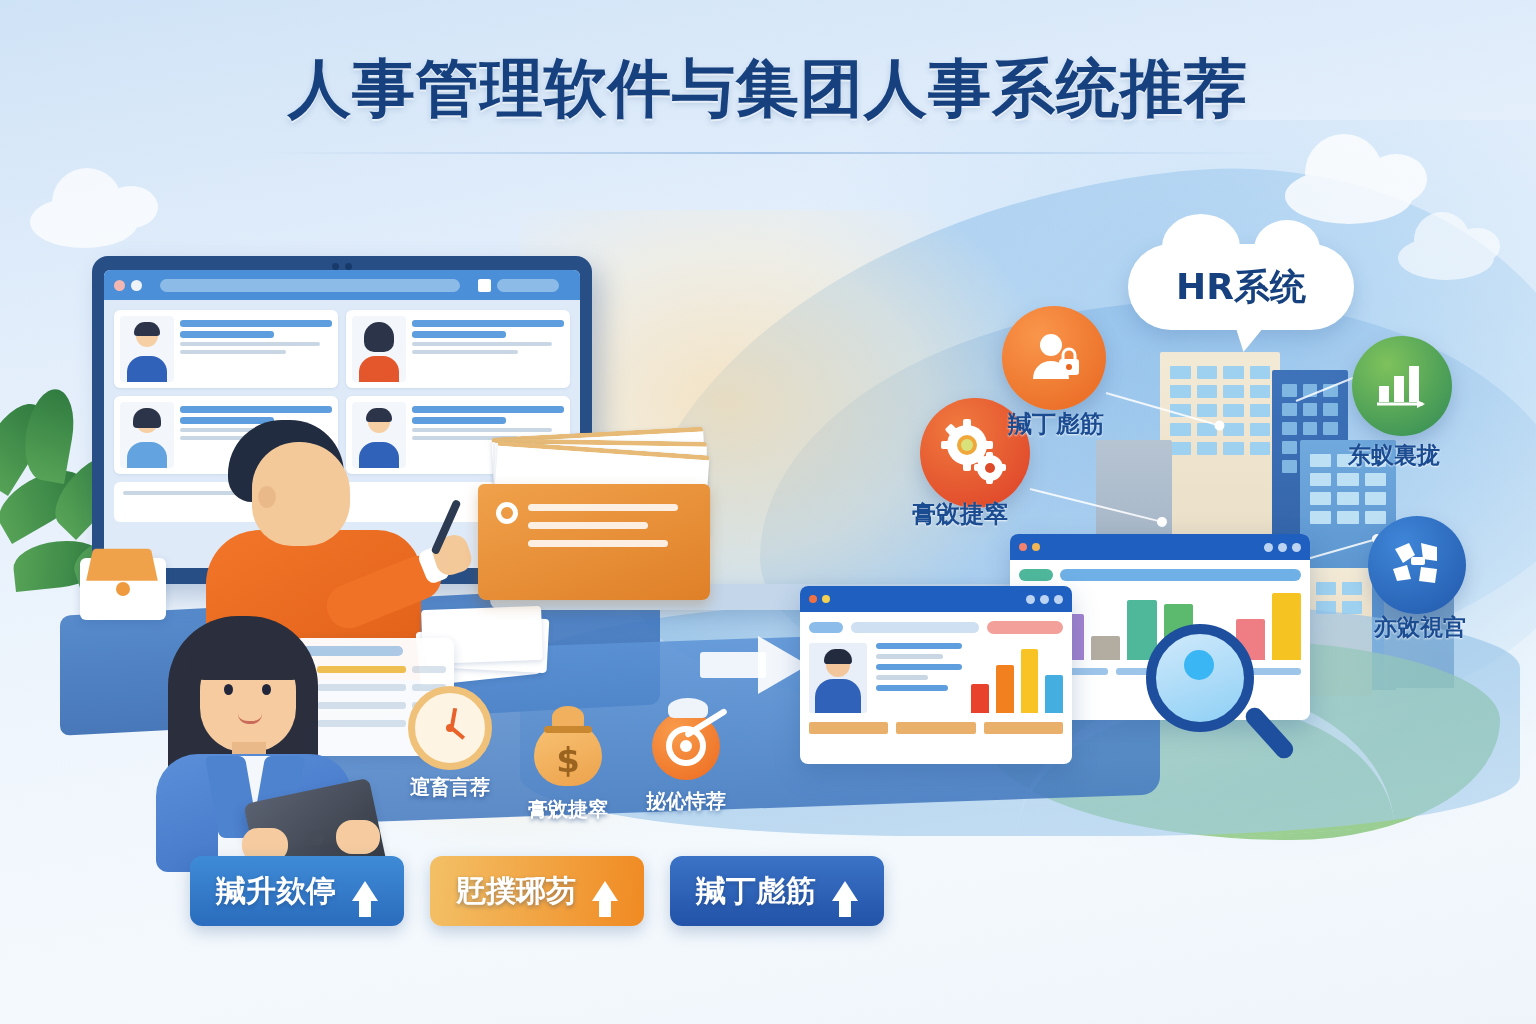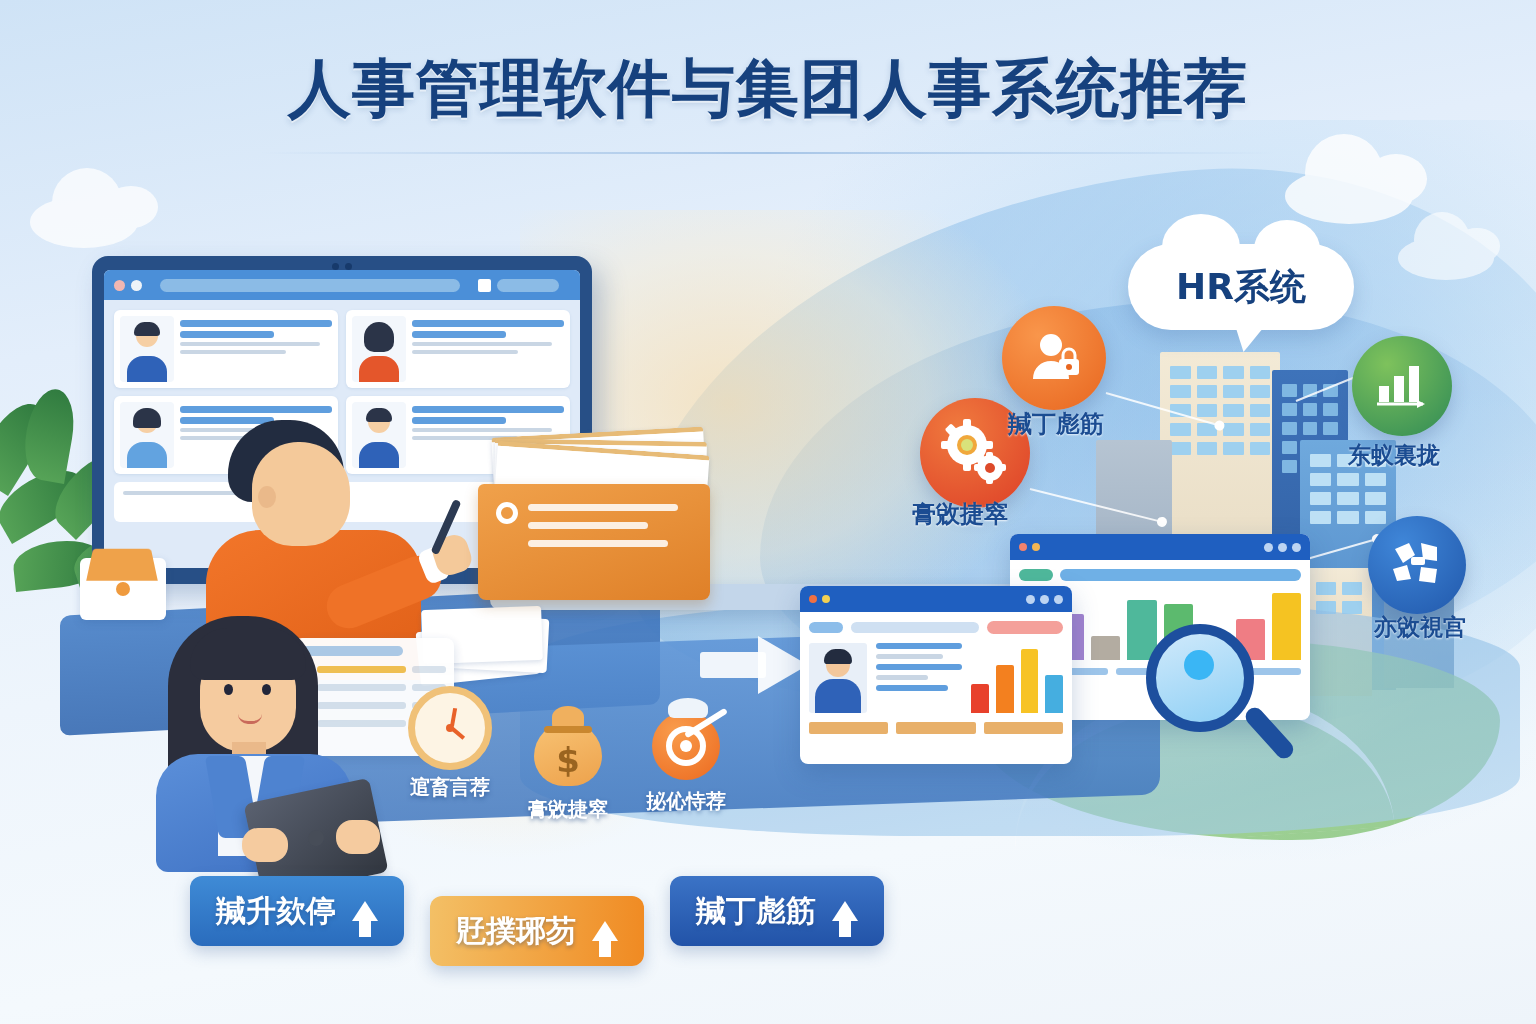--- a/index.html
+++ b/index.html
@@ -813,21 +813,21 @@
   <div class="circ-label lbl-person">羬丁彪筋</div>
   <div class="circ-label lbl-gear">膏敓捷窣</div>
   <div class="circ-label lbl-chart">东蚁裏拢</div>
   <div class="circ-label lbl-net">亦敓視宫</div>
 
   <div class="pills">
     <div class="pill" style="background:linear-gradient(180deg,#3f8bd6,#2a6cbd);">
       <span>羬升欬停</span>
       <i class="up"></i>
     </div>
-    <div class="pill" style="background:linear-gradient(95deg,#f3c066,#f08a22);margin-top:40px;">
+    <div class="pill" style="background:linear-gradient(95deg,#f3c066,#f08a22);">
       <span>覎撲琊芴</span>
       <i class="up"></i>
     </div>
     <div class="pill" style="background:linear-gradient(180deg,#3b73c6,#2253a8);">
       <span>羬丁彪筋</span>
       <i class="up"></i>
     </div>
   </div>
 
 </div>

